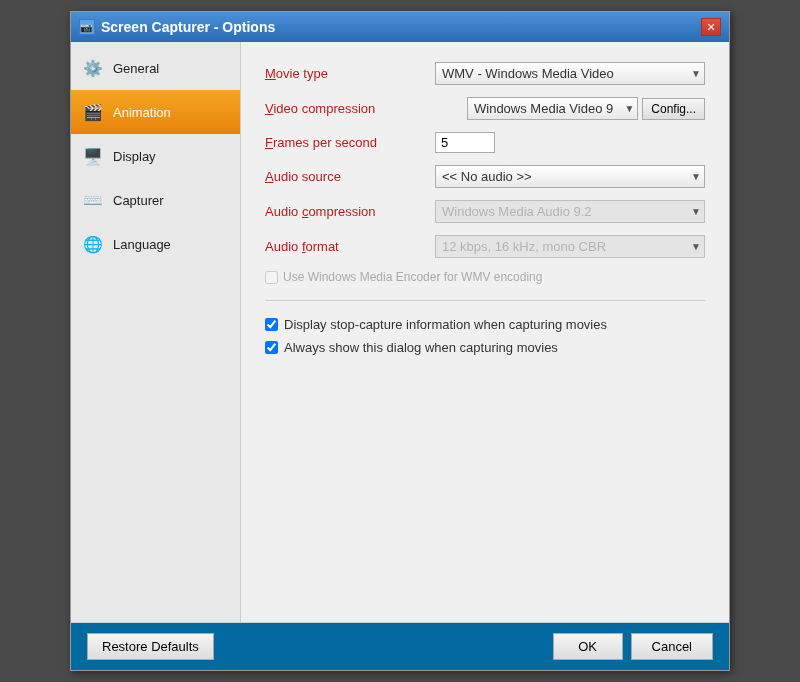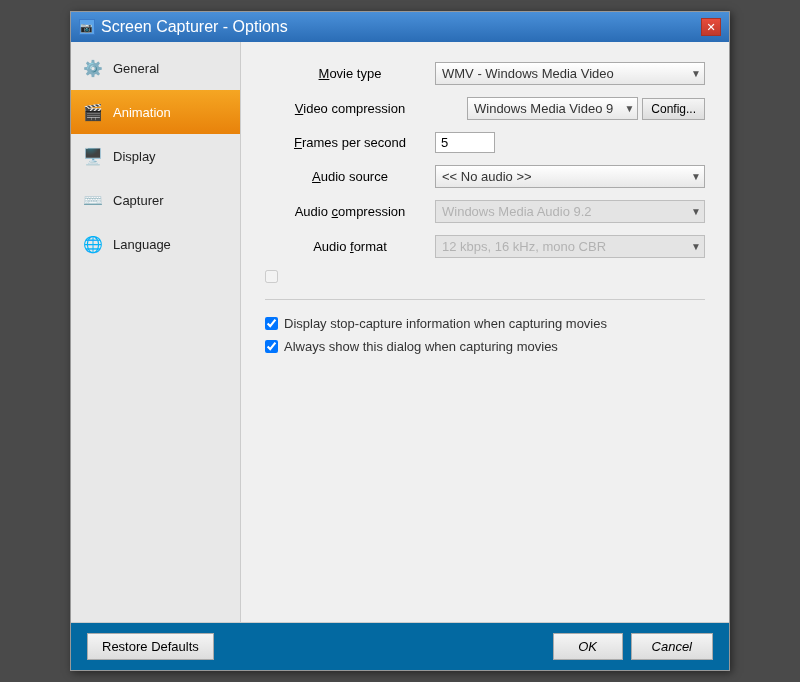--- a/index.html
+++ b/index.html
@@ -35,22 +35,22 @@
     .title-icon {
       width: 16px;
       height: 16px;
       background: #5ba3e8;
       border: 1px solid #3a7bc8;
       display: flex; align-items: center; justify-content: center;
       font-size: 10px;
       color: white;
     }
     .title-text {
-      font-size: 16px;
-      font-weight: normal;
+      font-size: 14px;
+      font-weight: bold;
     }
     .title-close {
       width: 20px;
       height: 18px;
       background: linear-gradient(to bottom, #e74c3c, #c0392b);
       color: white;
       border: 1px solid #a93226;
       cursor: pointer;
       display: flex; align-items: center; justify-content: center;
       font-size: 11px;
@@ -91,23 +91,22 @@
       background: #f0f0f0;
       overflow-y: auto;
     }
     .form-row {
       display: flex;
       align-items: center;
       margin-bottom: 12px;
     }
     .form-label {
       width: 170px;
-      color: #000000;
+      color: #b91c1c;
       flex-shrink: 0;
-      text-align: center;
     }
     .form-control {
       flex: 1;
     }
     .select-wrapper {
       position: relative;
       display: flex;
       align-items: center;
     }
     .select-wrapper select {
@@ -185,21 +184,20 @@
       align-items: center;
     }
     .btn {
       padding: 5px 20px;
       border: 1px solid #aaa;
       background: linear-gradient(to bottom, #f5f5f5, #ddd);
       font-size: 13px;
       cursor: pointer;
       min-width: 70px;
       text-align: center;
-      font-style: italic;
     }
     .btn-restore {
       padding: 5px 14px;
       border: 1px solid #aaa;
       background: linear-gradient(to bottom, #f5f5f5, #ddd);
       font-size: 13px;
       cursor: pointer;
     }
     .video-compression-row {
       display: flex;
@@ -317,20 +315,21 @@
           <select disabled="">
             <option>12 kbps, 16 kHz, mono CBR</option>
           </select>
           <span class="select-arrow">▼</span>
         </div>
       </div>
 
       <div class="wmv-note" style="margin-bottom: 10px; margin-top: 4px;">
         <label style="color:#aaa; display:flex; align-items:center; gap:5px;">
           <input type="checkbox" disabled="" style="">
+          <span>Use Windows Media Encoder for WMV encoding</span>
         </label>
       </div>
 
       <hr class="divider">
 
       <div class="checkbox-row">
         <input type="checkbox" checked="" style="">
         <span class="checkbox-label">Display stop-capture information when capturing movies</span>
       </div>
       <div class="checkbox-row">

